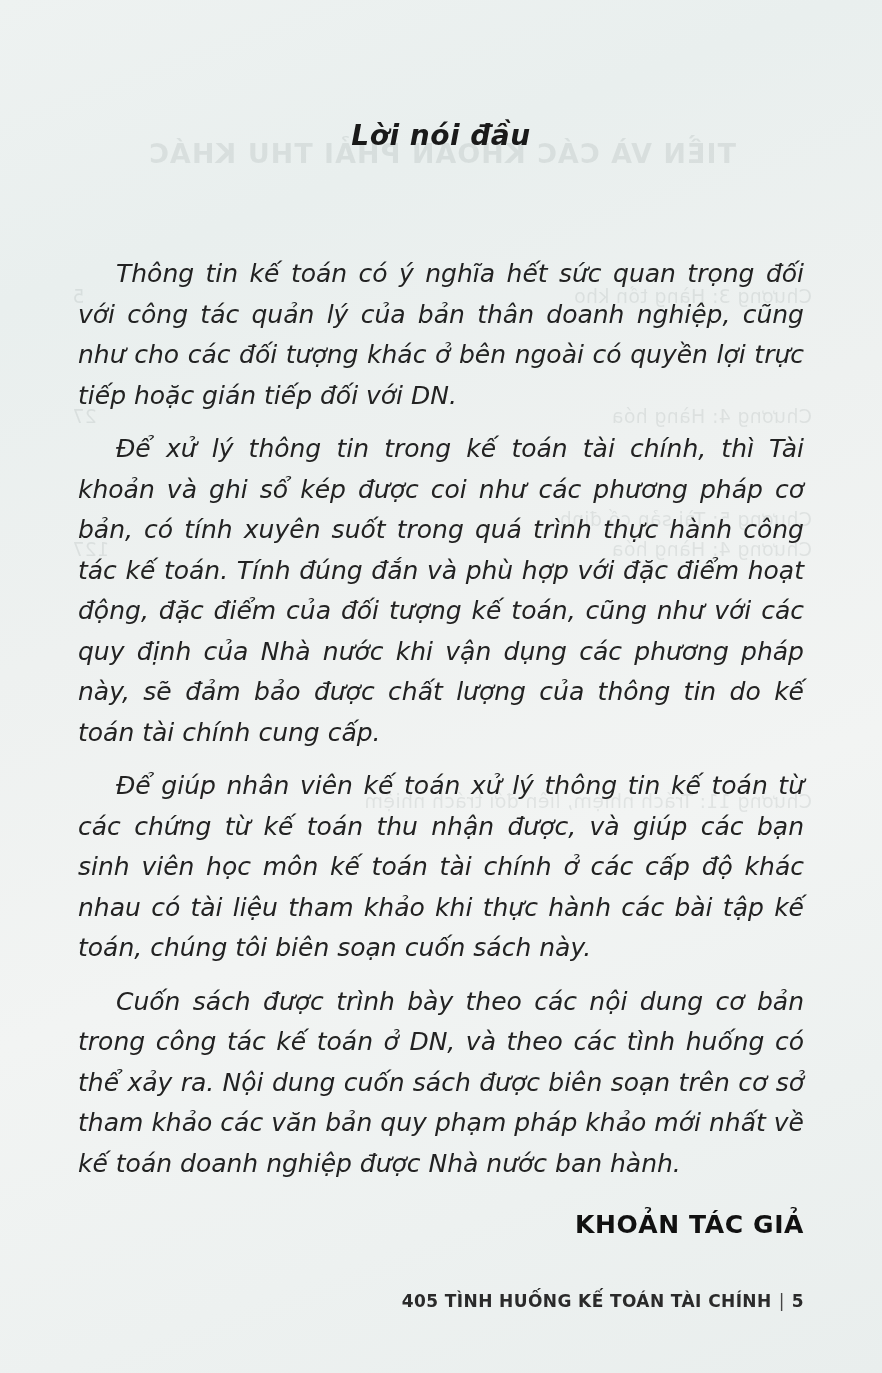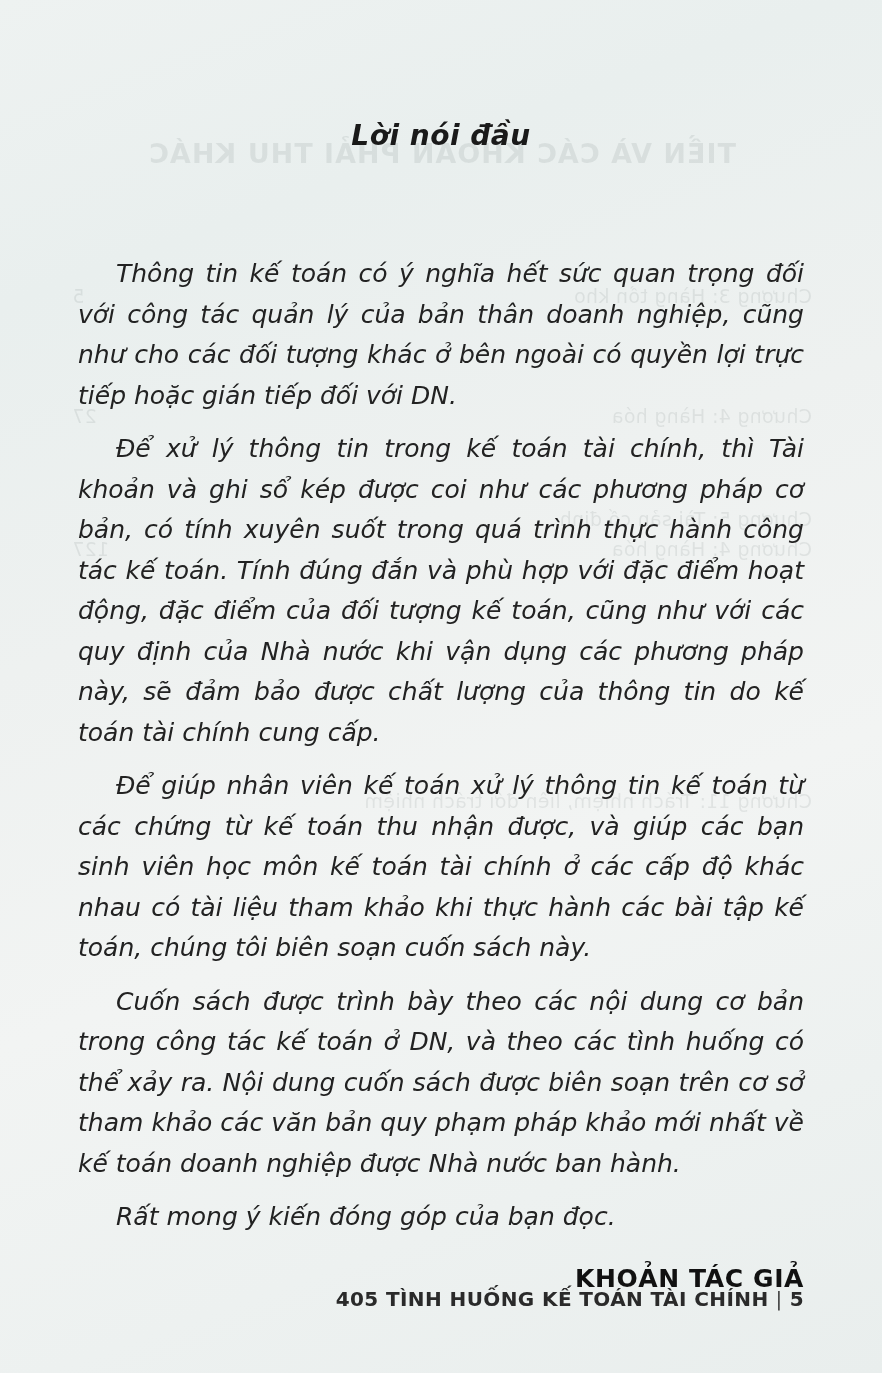--- a/index.html
+++ b/index.html
@@ -96,21 +96,21 @@
     color: #111111;
     letter-spacing: 0.6px;
   }
 
   .footer {
     position: absolute;
     left: 0;
     right: 0;
     bottom: 62px;
     text-align: right;
-    font-size: 20px;
+    font-size: 17px;
     font-weight: 700;
     color: #2a2a2a;
     letter-spacing: 0.4px;
   }
   .footer .sep {
     display: inline-block;
     padding: 0 7px;
     font-weight: 400;
     color: #444;
   }
@@ -144,21 +144,20 @@
 
   <div class="content">
 
     <h1 class="doc-title">Lời nói đầu</h1>
 
     <div class="body-text">
       <p>Thông tin kế toán có ý nghĩa hết sức quan trọng đối với công tác quản lý của bản thân doanh nghiệp, cũng như cho các đối tượng khác ở bên ngoài có quyền lợi trực tiếp hoặc gián tiếp đối với DN.</p>
       <p>Để xử lý thông tin trong kế toán tài chính, thì Tài khoản và ghi sổ kép được coi như các phương pháp cơ bản, có tính xuyên suốt trong quá trình thực hành công tác kế toán. Tính đúng đắn và phù hợp với đặc điểm hoạt động, đặc điểm của đối tượng kế toán, cũng như với các quy định của Nhà nước khi vận dụng các phương pháp này, sẽ đảm bảo được chất lượng của thông tin do kế toán tài chính cung cấp.</p>
       <p>Để giúp nhân viên kế toán xử lý thông tin kế toán từ các chứng từ kế toán thu nhận được, và giúp các bạn sinh viên học môn kế toán tài chính ở các cấp độ khác nhau có tài liệu tham khảo khi thực hành các bài tập kế toán, chúng tôi biên soạn cuốn sách này.</p>
       <p>Cuốn sách được trình bày theo các nội dung cơ bản trong công tác kế toán ở DN, và theo các tình huống có thể xảy ra. Nội dung cuốn sách được biên soạn trên cơ sở tham khảo các văn bản quy phạm pháp khảo mới nhất về kế toán doanh nghiệp được Nhà nước ban hành.</p>
-      <p>Rất mong ý kiến đóng góp của bạn đọc.</p>
     </div>
 
     <div class="signature">KHOẢN TÁC GIẢ</div>
 
     <div class="footer">
       <span>405 TÌNH HUỐNG KẾ TOÁN TÀI CHÍNH</span><span class="sep">|</span><span>5</span>
     </div>
 
   </div>
 </div>

